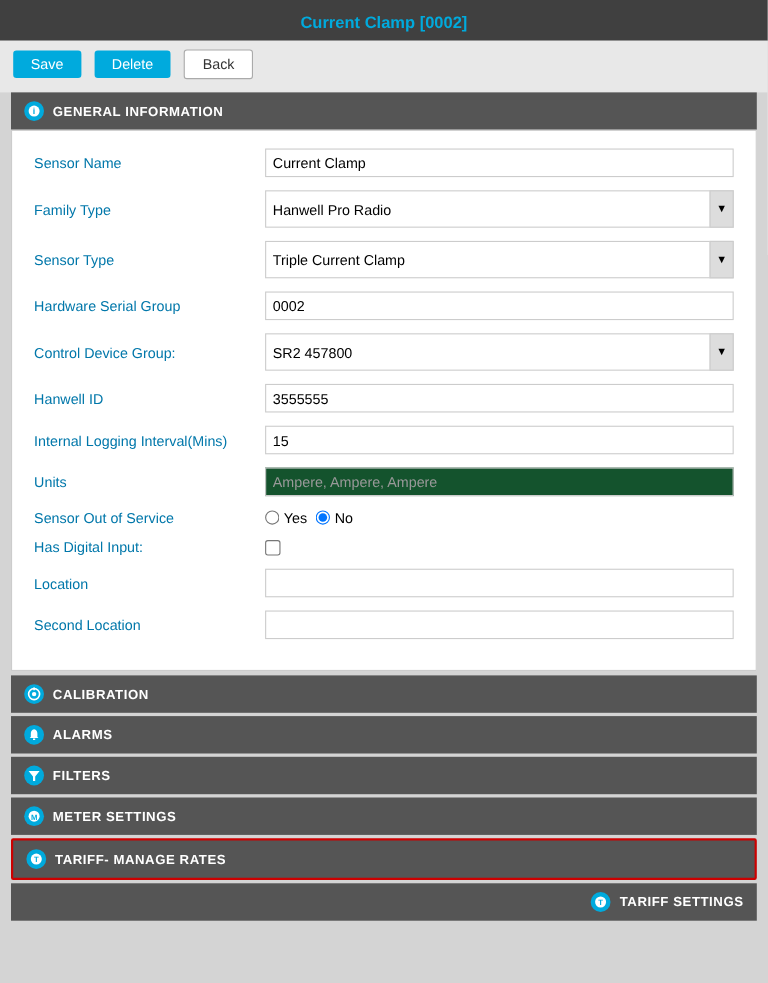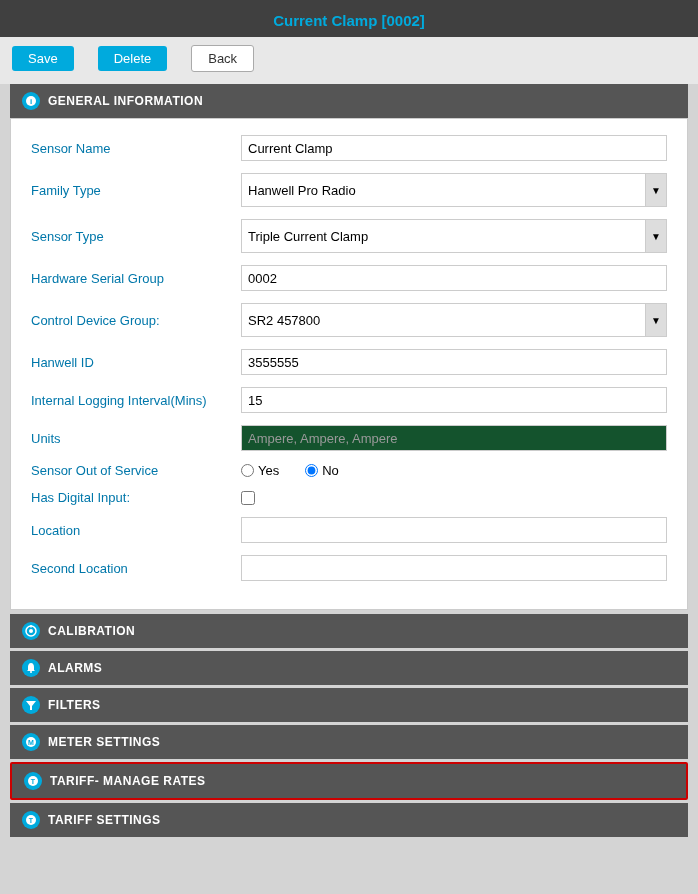--- a/index.html
+++ b/index.html
@@ -15,21 +15,21 @@
       padding: 12px 0 8px;
       color: #00aadd;
       font-size: 15px;
       font-weight: bold;
       background: #404040;
     }
     .toolbar {
       background: #e8e8e8;
       padding: 8px 12px 12px;
       display: flex;
-      gap: 24px;
+      gap: 12px;
       align-items: center;
     }
     .btn-save {
       background: #00aadd;
       color: white;
       border: none;
       padding: 5px 16px;
       border-radius: 3px;
       cursor: pointer;
       font-size: 13px;
@@ -140,21 +140,21 @@
       background: #ddd;
       border: 1px solid #ccc;
       display: flex;
       align-items: center;
       justify-content: center;
       pointer-events: none;
       font-size: 10px;
     }
     .radio-group {
       display: flex;
-      gap: 26px;
+      gap: 8px;
       align-items: center;
     }
     .radio-label {
       display: flex;
       align-items: center;
       gap: 4px;
     }
     .checkbox-input {
       width: 14px;
       height: 14px;
@@ -322,21 +322,21 @@
         <svg width="12" height="12" viewBox="0 0 12 12">
             <circle cx="6" cy="6" r="5" fill="white"></circle>
             <text x="6" y="9" text-anchor="middle" font-size="7" fill="#00aadd" font-weight="bold">T</text>
           </svg>
       </span>
       <span class="label">TARIFF- MANAGE RATES</span>
     </div>
   </div>
 
   <div class="section-header-wrap">
-    <div class="section-header" style="margin-bottom:3px;">
+    <div class="section-header" style="margin-bottom:3px;justify-content:flex-end;">
       <span class="section-icon">
         <svg width="12" height="12" viewBox="0 0 12 12">
             <circle cx="6" cy="6" r="5" fill="white"></circle>
             <text x="6" y="9" text-anchor="middle" font-size="7" fill="#00aadd" font-weight="bold">T</text>
           </svg>
       </span>
       <span class="label">TARIFF SETTINGS</span>
     </div>
   </div>
 

